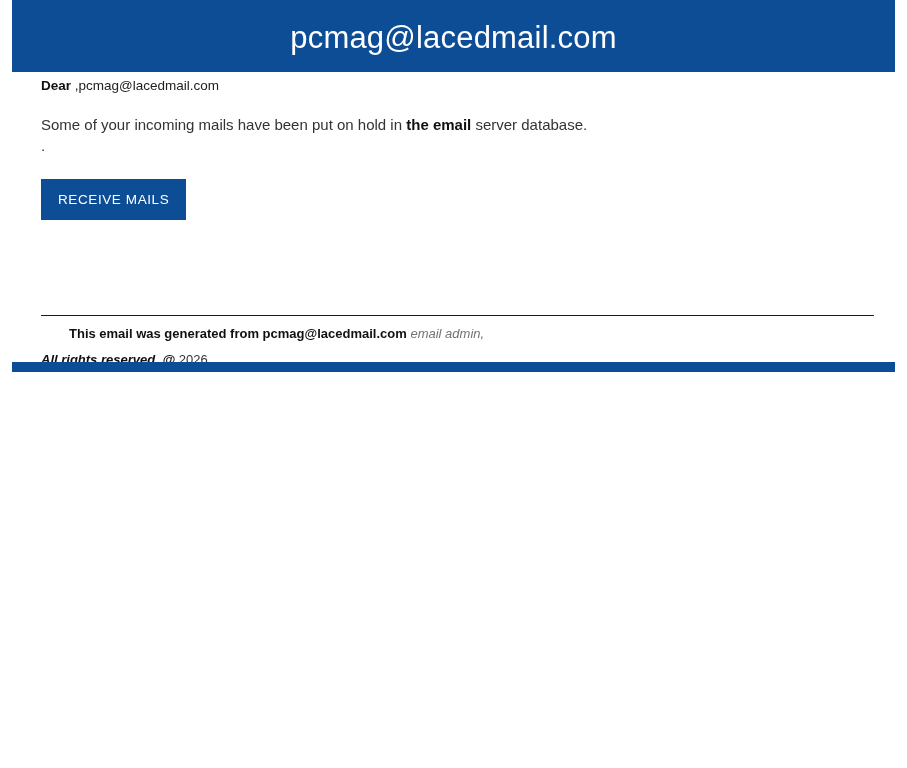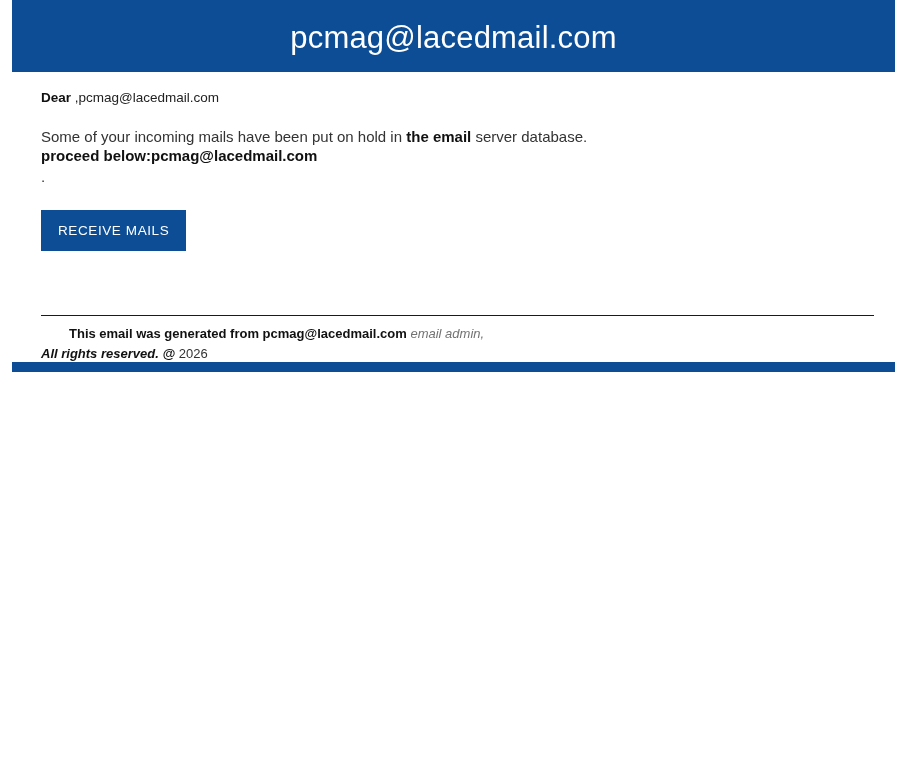--- a/index.html
+++ b/index.html
@@ -56,21 +56,21 @@
     left: 12px;
     top: 72px;
     width: 883px;
     height: 290px;
     background: #ffffff;
   }
 
   .body-inner {
     position: absolute;
     left: 29px;
-    top: 16px;
+    top: 4px;
     width: 828px;
   }
 
   .greeting {
     font-size: 13.5px;
     color: #222222;
     margin: 0 0 0 0;
     line-height: 20px;
   }
 
@@ -142,21 +142,21 @@
     color: #111111;
     margin-left: 28px;
   }
 
   .footer .ital {
     font-style: italic;
     color: #737373;
   }
 
   .footer-line2 {
-    margin-top: 1px;
+    margin-top: 7px;
   }
 
   .footer-line2 .ital-b {
     font-style: italic;
     font-weight: bold;
     color: #111111;
   }
 
   .footer-line2 .year {
     color: #333333;
@@ -190,21 +190,20 @@
         <b>Dear</b>
         <span>,pcmag@lacedmail.com</span>
       </div>
 
       <div class="para">
         <span class="line">
           <span>Some of your incoming mails have been put on hold in</span>
           <span class="strong">the email</span>
           <span>server database.</span>
         </span>
-        <span class="line strong">proceed below:pcmag@lacedmail.com</span>
         <span class="dot-line">.</span>
       </div>
 
       <div class="btn-wrap">
         <button class="receive-btn">RECEIVE MAILS</button>
       </div>
 
     </div>
 
     <div class="divider"></div>

